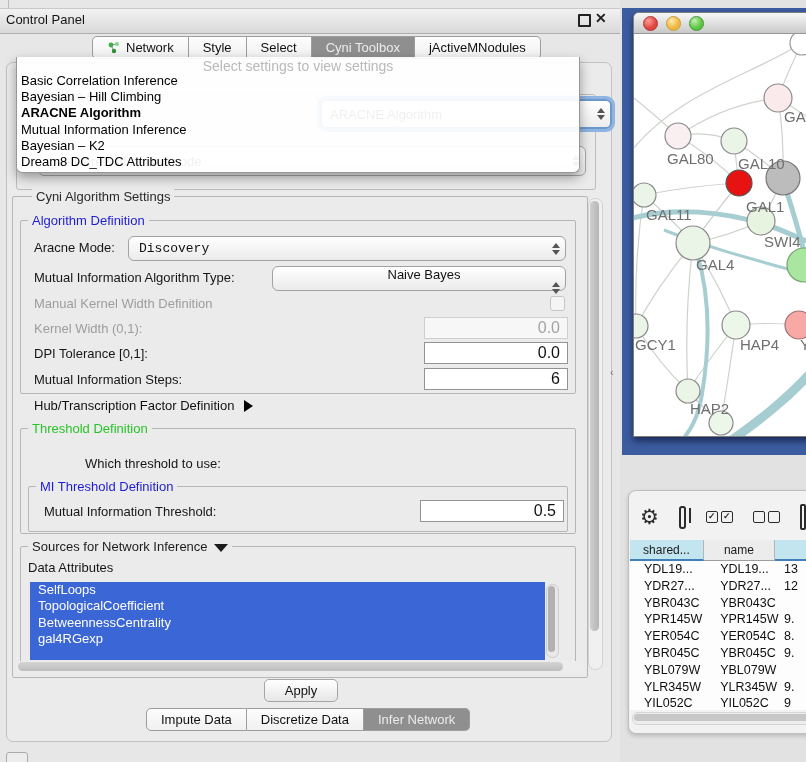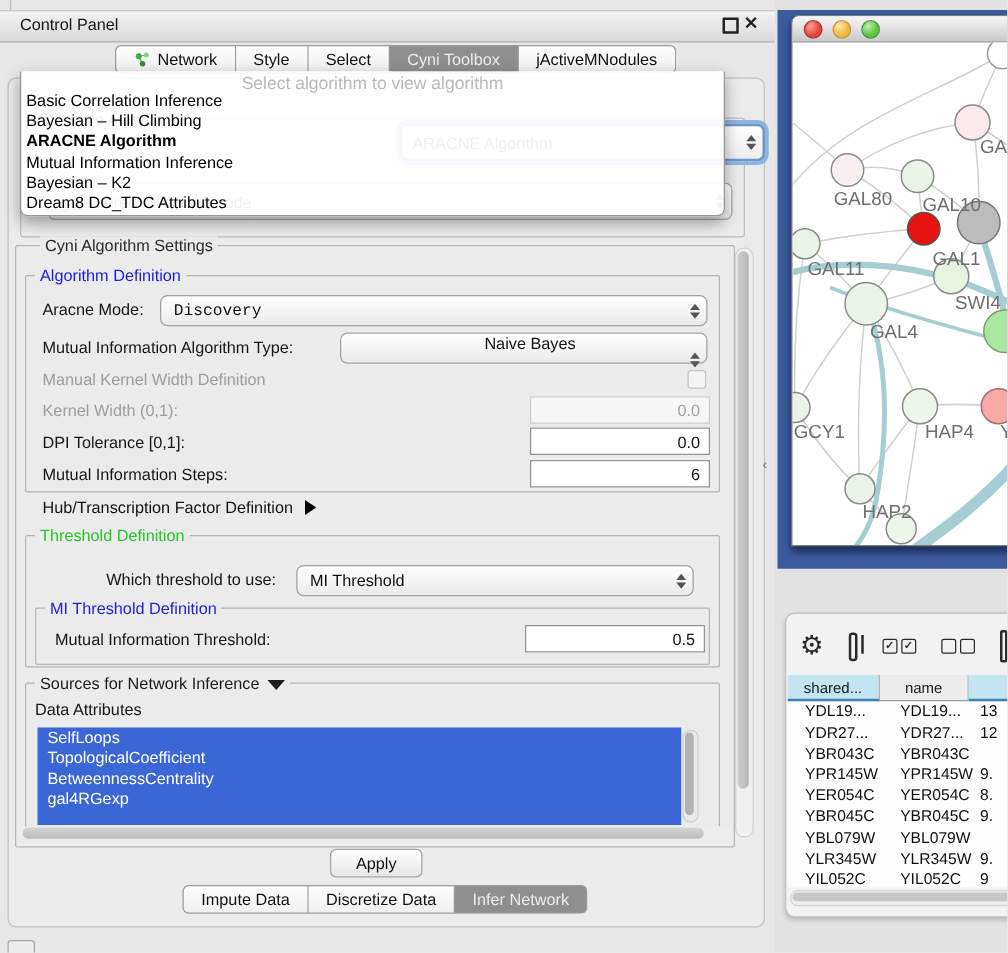--- a/index.html
+++ b/index.html
@@ -4,21 +4,21 @@
 <style>
   html,body{margin:0;padding:0;}
   body{width:806px;height:762px;position:relative;overflow:hidden;
        font-family:"Liberation Sans",sans-serif;background:#e7e7e7;}
   .abs{position:absolute;}
   
   #left-region{left:0;top:0;width:620px;height:762px;background:#e7e7e7;}
   #cp-titlebar{left:0;top:8px;width:620px;height:24px;
     background:linear-gradient(#f2f2f2,#d9d9d9);
     border-top:1px solid #c9c9c9;border-bottom:1px solid #aeaeae;}
-  #cp-title{left:16px;top:12px;font-size:13px;color:#141414;}
+  #cp-title{left:6px;top:12px;font-size:13px;color:#141414;}
   .win-float{left:578px;top:14px;width:9px;height:9px;border:2px solid #222;border-radius:1px;}
   .win-close{left:595px;top:10px;font-size:14px;font-weight:bold;color:#222;}
   
   #top-tabs{left:92px;top:36px;height:23px;display:flex;}
   .tab{height:21px;border:1px solid #9d9d9d;border-left:none;display:flex;align-items:center;
        justify-content:flex-start;font-size:13px;color:#111;background:linear-gradient(#fdfdfd,#f0f0f0);
        padding:0 14px;white-space:nowrap;}
   .tab:first-child{border-left:1px solid #9d9d9d;border-radius:5px 0 0 5px;}
   .tab:last-child{border-radius:0 5px 5px 0;}
   .tab.selected{background:#8f8f8f;color:#ececec;}
@@ -50,21 +50,21 @@
   #settings-title{left:20px;top:189px;margin-left:12px;}
   #vscroll{left:588px;top:198px;width:13px;height:470px;background:#f0f0f0;border:1px solid #d2d2d2;border-radius:7px;}
   #vscroll .thumb{position:absolute;left:1px;top:2px;width:9px;height:430px;background:linear-gradient(90deg,#cfcfcf,#b5b5b5);border-radius:6px;}
   .subgroup{border:1px solid #b6b6b6;border-radius:2px;}
   #alg-def-group{left:20px;top:220px;width:554px;height:172px;}
   #alg-def-title{left:28px;top:213px;color:#1d1dd6;}
   .lbl{font-size:13px;font-weight:normal;color:#161616;white-space:nowrap;}
   .lbl.dis{color:#9d9d9d;}
   .combo{display:flex;align-items:center;background:linear-gradient(#ffffff,#ebebeb);
     border:1px solid #a2a2a2;border-radius:6px;font-size:13px;color:#111;padding-left:10px;}
-  .field{border:1px solid #949494;background:#fff;font-size:13px;color:#111;
+  .field{border:1px solid #949494;background:#fff;font-size:16px;color:#111;
     display:flex;align-items:center;justify-content:flex-end;padding:0 7px;}
   .field.disabled{border:1px solid #cfcfcf;background:#f7f7f7;color:#a3a3a3;}
   .checkbox{width:13px;height:13px;border:1px solid #c6c6c6;border-radius:3px;background:#f4f4f4;}
   .arrow-right{display:inline-block;width:0;height:0;border-top:6px solid transparent;
     border-bottom:6px solid transparent;border-left:9px solid #000;margin-left:10px;vertical-align:-2px;}
   #threshold-group{left:20px;top:428px;width:554px;height:104px;}
   #threshold-title{left:28px;top:421px;color:#28c427;}
   #mi-thr-group{left:28px;top:486px;width:538px;height:44px;}
   #mi-thr-title{left:36px;top:479px;color:#1d1dd6;}
   #sources-group{left:20px;top:546px;width:554px;height:116px;}
@@ -154,21 +154,21 @@
   </div>
   <div id="ghost-combo-b" class="abs">
     <span>gal-filtered sif default node</span>
     <span class="stepper">
         <span class="tri-up"></span>
         <span class="tri-dn"></span>
       </span>
   </div>
 
   <div id="algo-dropdown" class="abs">
-    <div id="algo-placeholder">Select algorithm to view algorithm</div>
+    <div id="algo-placeholder">Select settings to view settings</div>
     <div id="algo-items">
         <div class="algo-item">Basic Correlation Inference</div>
         <div class="algo-item">Bayesian – Hill Climbing</div>
         <div class="algo-item selected">ARACNE Algorithm</div>
         <div class="algo-item">Mutual Information Inference</div>
         <div class="algo-item">Bayesian – K2</div>
         <div class="algo-item">Dream8 DC_TDC Attributes</div>
       </div>
   </div>
 
@@ -218,27 +218,20 @@
   </div>
 
   <div class="abs" style="left:34px;top:398px;font-size:13px;color:#111;">
     <span>Hub/Transcription Factor Definition</span><span class="arrow-right"></span>
   </div>
 
   <div id="threshold-group" class="subgroup abs"></div>
   <div id="threshold-title" class="gtitle abs">Threshold Definition</div>
 
   <div class="lbl abs" style="left:85px;top:456px;">Which threshold to use:</div>
-  <div class="combo abs" style="left:237px;top:452px;width:306px;height:23px;">
-    <span>MI Threshold</span>
-    <span class="stepper">
-        <span class="tri-up"></span>
-        <span class="tri-dn"></span>
-      </span>
-  </div>
 
   <div id="mi-thr-group" class="subgroup abs"></div>
   <div id="mi-thr-title" class="gtitle abs">MI Threshold Definition</div>
   <div class="lbl abs" style="left:44px;top:504px;">Mutual Information Threshold:</div>
   <div class="field abs" style="left:420px;top:500px;width:128px;height:20px;">
     <span>0.5</span>
   </div>
 
   <div id="sources-group" class="subgroup abs"></div>
   <div id="sources-title" class="gtitle abs">

